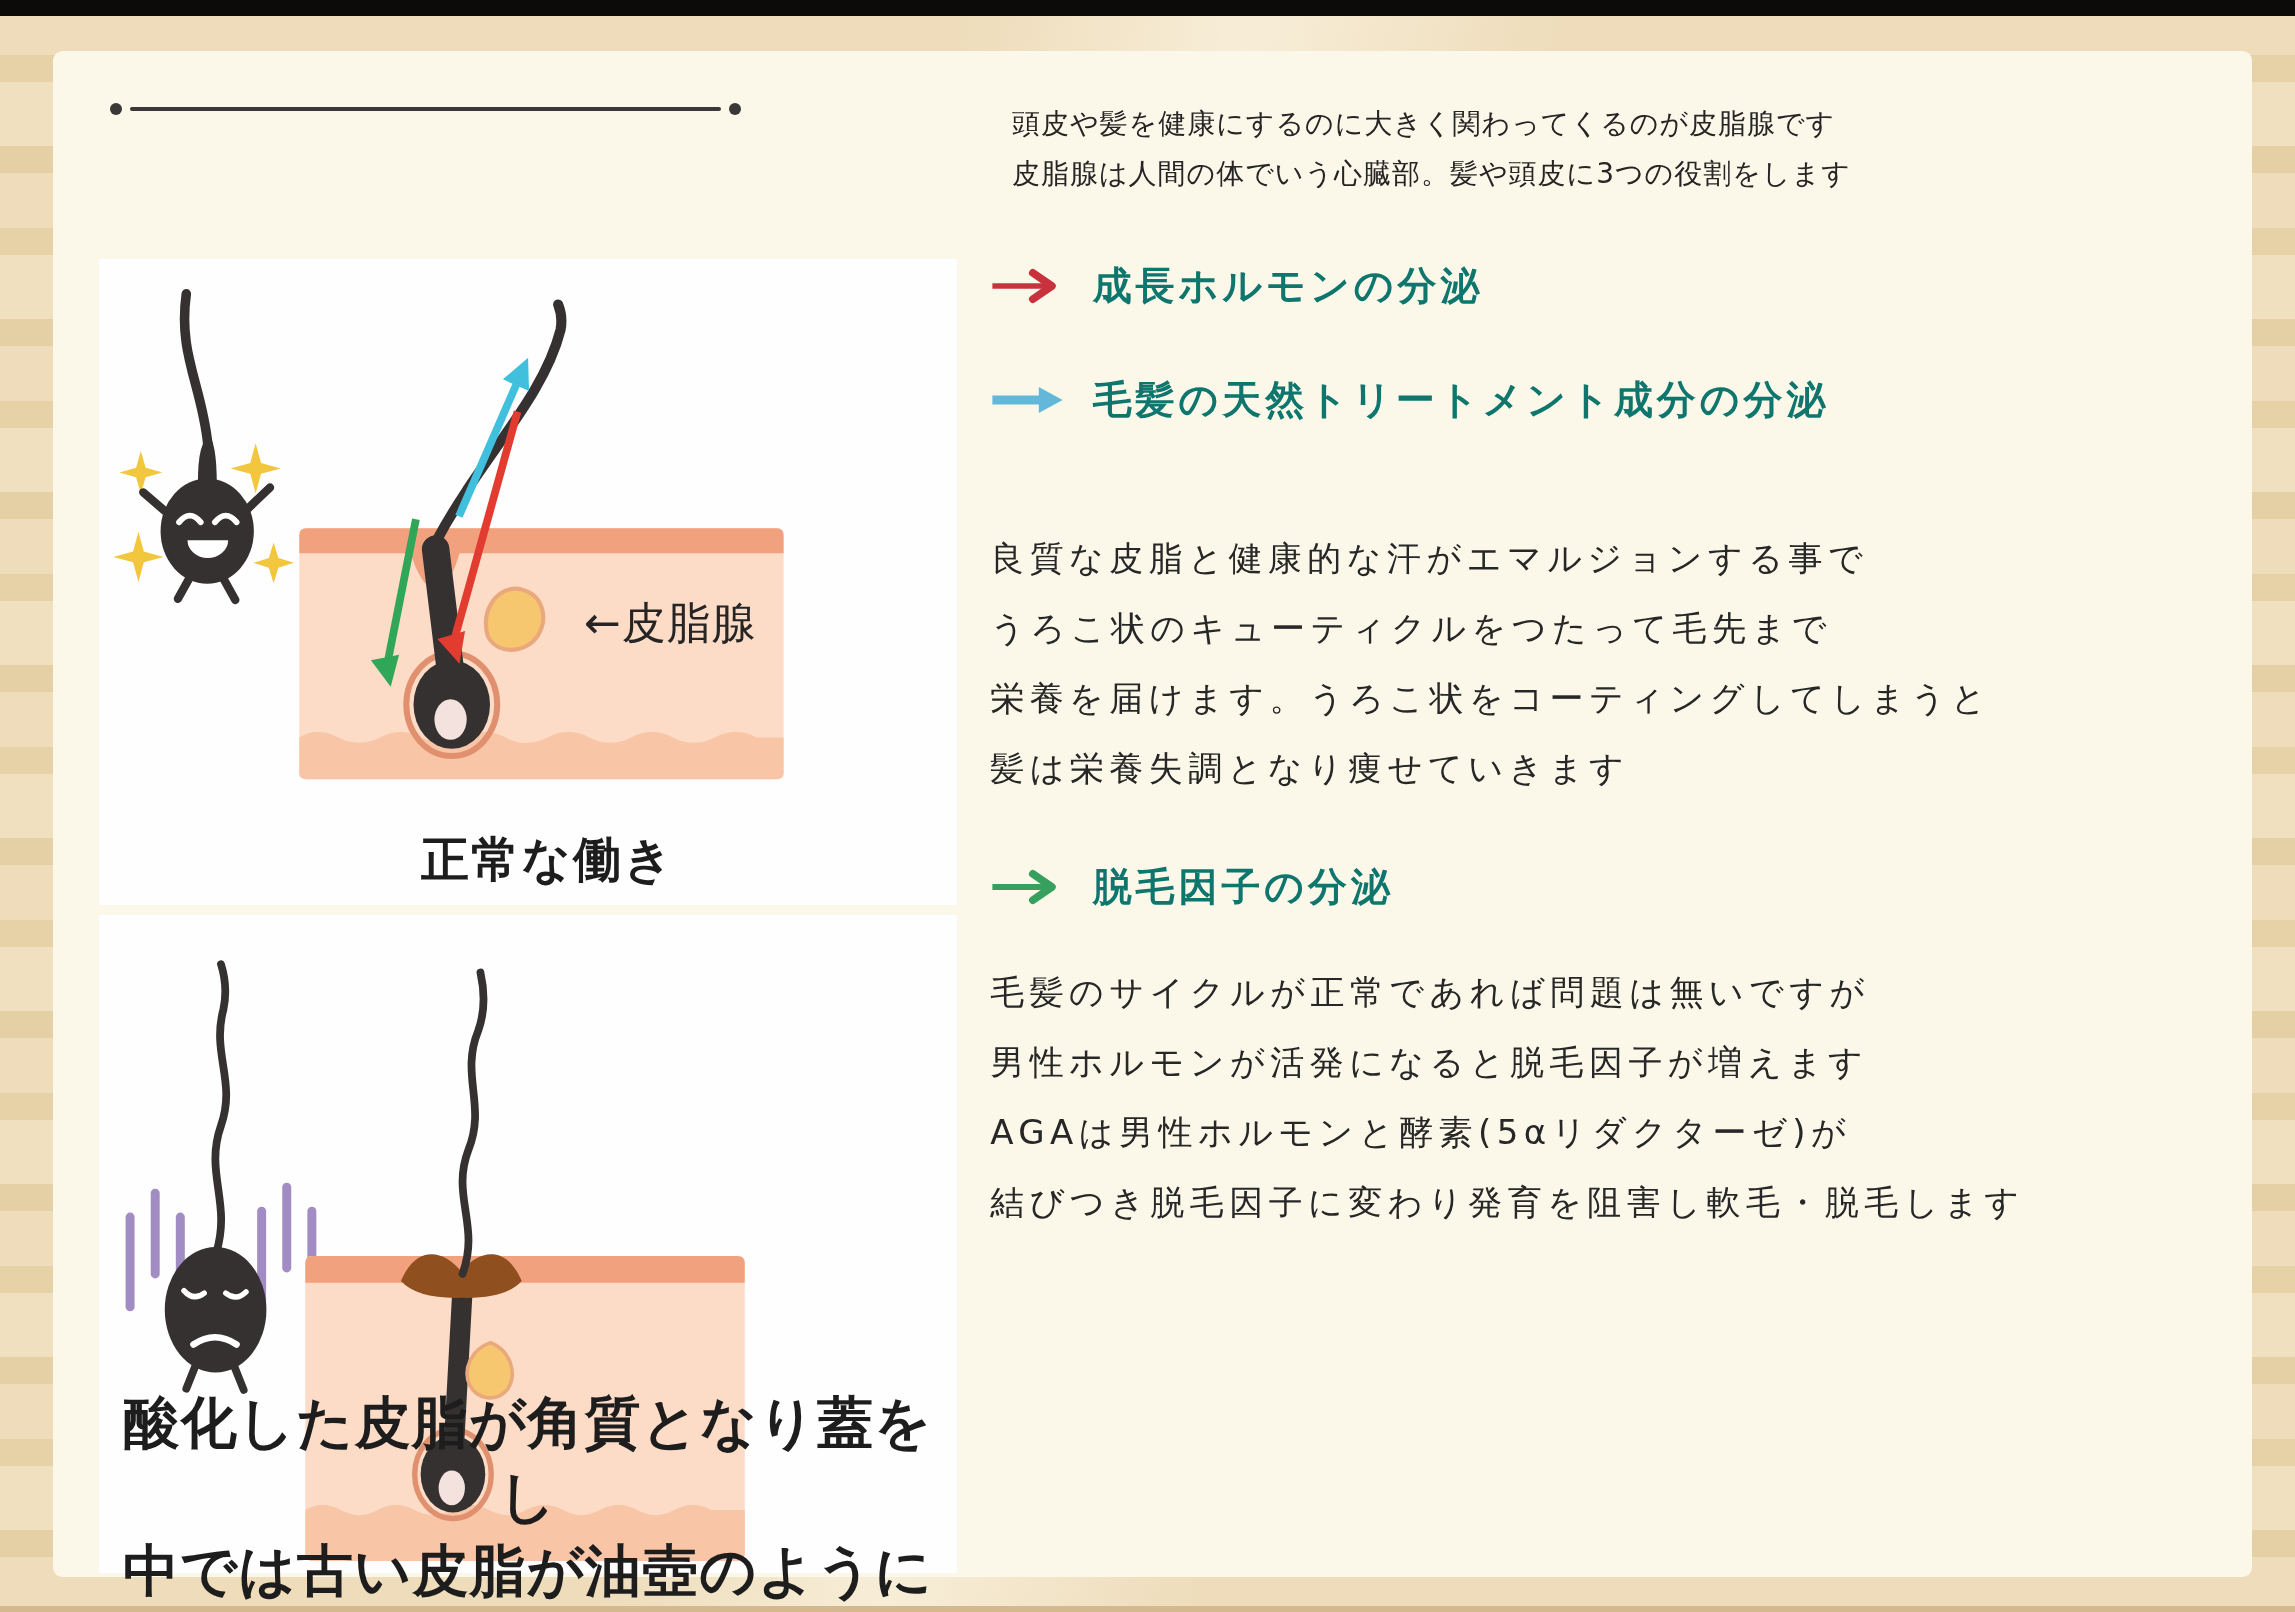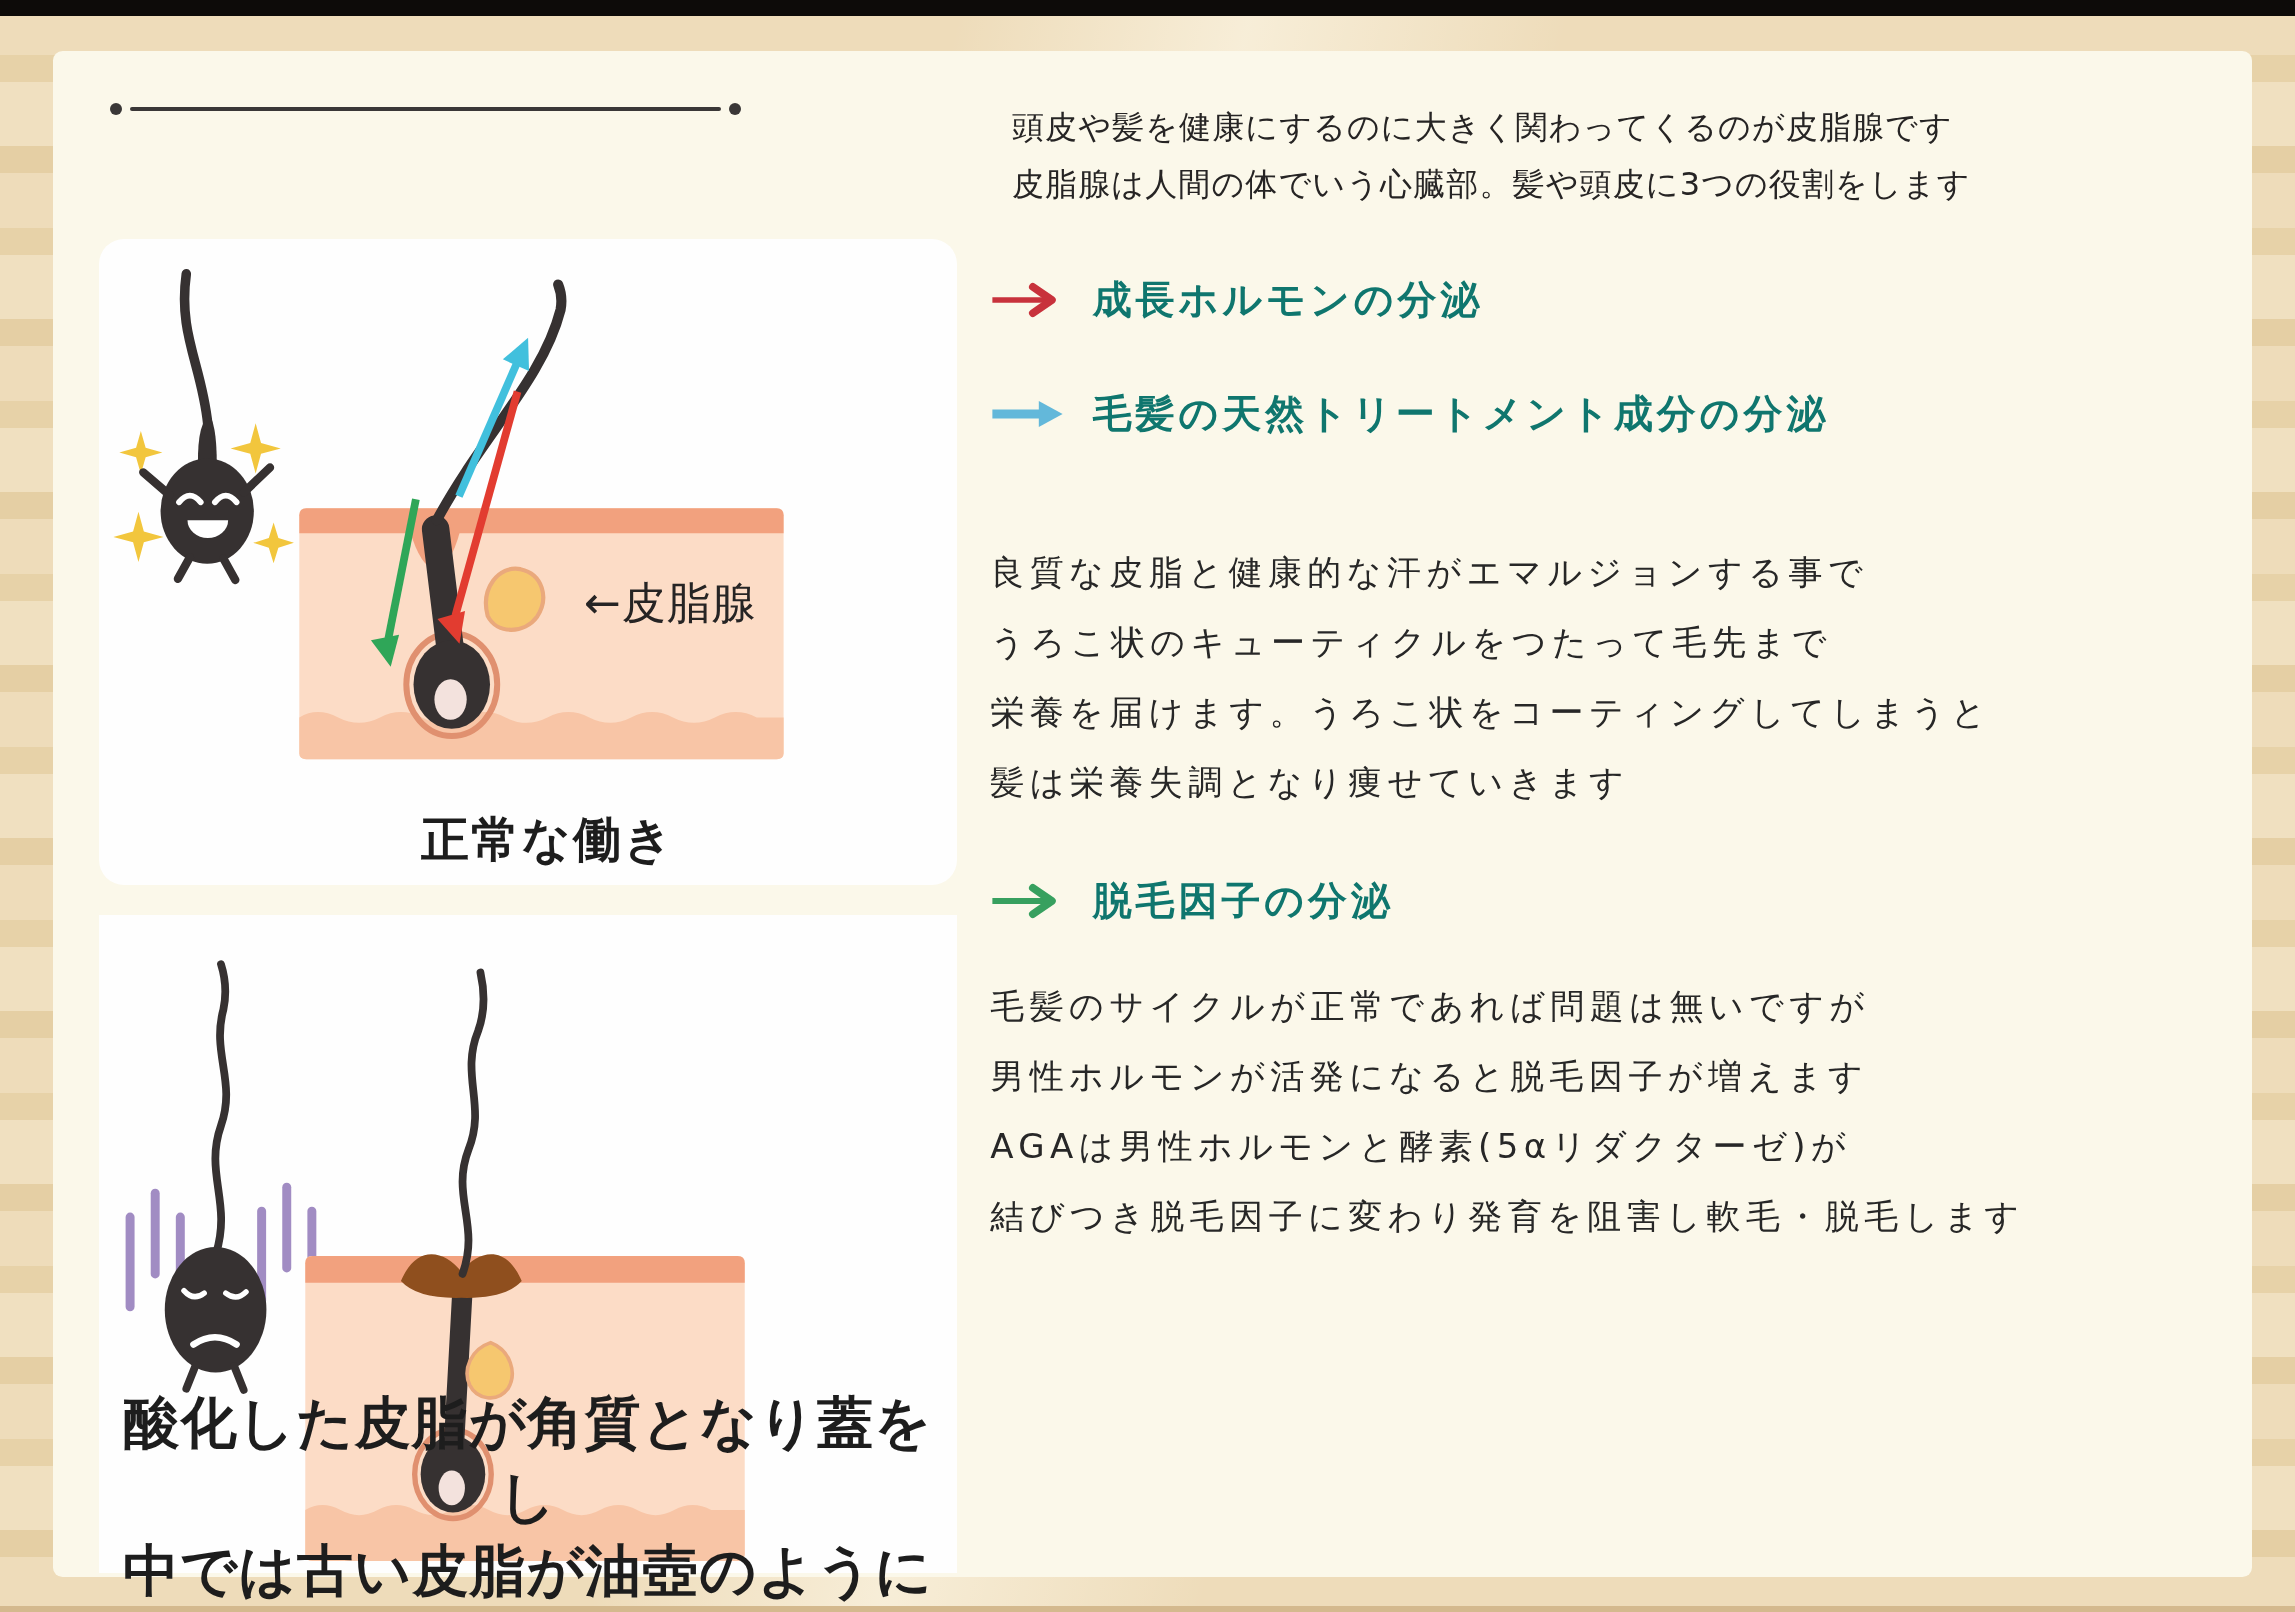--- a/index.html
+++ b/index.html
@@ -14,33 +14,33 @@
   .card{position:absolute;left:53px;top:51px;width:2199px;height:1526px;background:#fbf8ea;border-radius:9.6px;}
 
   
   .title-block{position:absolute;left:34px;top:29px;width:741px;}
   .page-title{margin:0;font-size:57px;font-weight:500;letter-spacing:.12em;color:#262424;}
   .title-underline{display:flex;align-items:center;margin:23px 0 0 23px;width:631px;}
   .title-underline .dot{width:12px;height:12px;border-radius:50%;background:#3a3737;flex:0 0 auto;}
   .title-underline .line{flex:1;height:4.2px;background:#3a3737;border-radius:2.4px;margin:0 8.4px;}
 
   .panel{position:absolute;left:46px;width:858px;background:#fefefe;}
-  .panel1{top:188px;height:646px;border-radius:25px;}
+  .panel1{top:208px;height:646px;}
   .panel2{top:864px;height:658px;}
   .panel svg{position:absolute;left:0;top:0;}
 
   .gland-label{position:absolute;left:485px;top:335px;font-size:44px;color:#262424;letter-spacing:.02em;white-space:nowrap;}
   .caption1{position:absolute;left:0;top:569px;width:100%;text-align:center;
     font-size:48px;font-weight:800;letter-spacing:.05em;color:#1d1d1d;padding-left:20px;}
   .caption2{position:absolute;left:0;top:471px;width:100%;text-align:center;
     font-size:56px;font-weight:800;letter-spacing:.02em;line-height:1.32;color:#1d1d1d;}
 
   
   .right-col{position:absolute;left:930px;top:0;width:1249px;color:#262424;}
-  .intro{margin:48px 0 0 29px;font-size:32px;font-weight:500;line-height:1.78;letter-spacing:.035em;}
+  .intro{margin:48px 0 0 29px;font-size:28px;font-weight:500;line-height:1.78;letter-spacing:.035em;}
   .section{margin-left:7.2px;}
   .sec-head{display:flex;align-items:center;gap:27.5px;}
   .sec-head .sec-arrow{flex:0 0 auto;}
   .sec-title{font-size:39px;font-weight:800;letter-spacing:.10em;color:#0f766e;}
   .sec-body{font-size:34px;line-height:2.06;letter-spacing:.16em;color:#272727;}
   .s1{margin-top:60px;}
   .p1{margin-top:57px;}
   .s2{margin-top:60px;}
   .p2{margin-top:96px;}
   .s3{margin-top:57px;}

